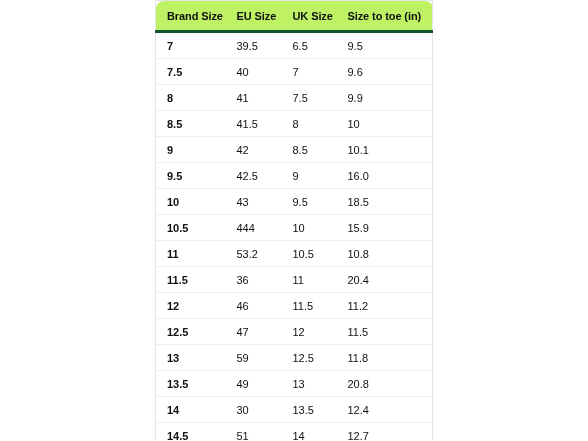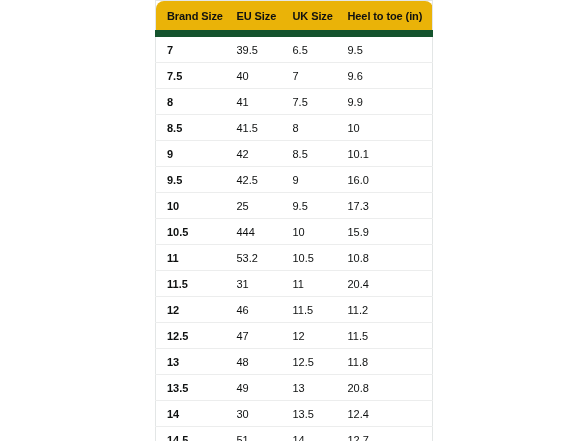--- a/index.html
+++ b/index.html
@@ -34,22 +34,22 @@
     border-top-left-radius: 8px;
     border-top-right-radius: 8px;
   }
 
   table.size-table thead th {
     font-size: 11px;
     font-weight: bold;
     color: #0f1111;
     text-align: left;
     padding: 9px 0 8px 11px;
-    border-bottom: 7px solid #14532d;
-    background: #eab308;
+    border-bottom: 3px solid #14532d;
+    background: #bef264;
     white-space: nowrap;
     letter-spacing: -0.1px;
   }
 
   table.size-table thead th:first-child {
     border-top-left-radius: 8px;
   }
   table.size-table thead th:last-child {
     border-top-right-radius: 8px;
   }
@@ -83,21 +83,21 @@
       <col class="c-brand">
       <col class="c-eu">
       <col class="c-uk">
       <col class="c-heel">
     </colgroup>
     <thead>
       <tr>
         <th>Brand Size</th>
         <th>EU Size</th>
         <th>UK Size</th>
-        <th>Heel to toe (in)</th>
+        <th>Size to toe (in)</th>
       </tr>
     </thead>
     <tbody id="table-body">
         <tr>
           <td class="col-brand">7</td>
           <td class="col-eu">39.5</td>
           <td class="col-uk">6.5</td>
           <td class="col-heel">9.5</td>
         </tr>
         <tr>
@@ -125,57 +125,57 @@
           <td class="col-heel">10.1</td>
         </tr>
         <tr>
           <td class="col-brand">9.5</td>
           <td class="col-eu">42.5</td>
           <td class="col-uk">9</td>
           <td class="col-heel">16.0</td>
         </tr>
         <tr>
           <td class="col-brand">10</td>
-          <td class="col-eu">25</td>
+          <td class="col-eu">43</td>
           <td class="col-uk">9.5</td>
-          <td class="col-heel">17.3</td>
+          <td class="col-heel">18.5</td>
         </tr>
         <tr>
           <td class="col-brand">10.5</td>
           <td class="col-eu">444</td>
           <td class="col-uk">10</td>
           <td class="col-heel">15.9</td>
         </tr>
         <tr>
           <td class="col-brand">11</td>
           <td class="col-eu">53.2</td>
           <td class="col-uk">10.5</td>
           <td class="col-heel">10.8</td>
         </tr>
         <tr>
           <td class="col-brand">11.5</td>
-          <td class="col-eu">31</td>
+          <td class="col-eu">36</td>
           <td class="col-uk">11</td>
           <td class="col-heel">20.4</td>
         </tr>
         <tr>
           <td class="col-brand">12</td>
           <td class="col-eu">46</td>
           <td class="col-uk">11.5</td>
           <td class="col-heel">11.2</td>
         </tr>
         <tr>
           <td class="col-brand">12.5</td>
           <td class="col-eu">47</td>
           <td class="col-uk">12</td>
           <td class="col-heel">11.5</td>
         </tr>
         <tr>
           <td class="col-brand">13</td>
-          <td class="col-eu">48</td>
+          <td class="col-eu">59</td>
           <td class="col-uk">12.5</td>
           <td class="col-heel">11.8</td>
         </tr>
         <tr>
           <td class="col-brand">13.5</td>
           <td class="col-eu">49</td>
           <td class="col-uk">13</td>
           <td class="col-heel">20.8</td>
         </tr>
         <tr>

